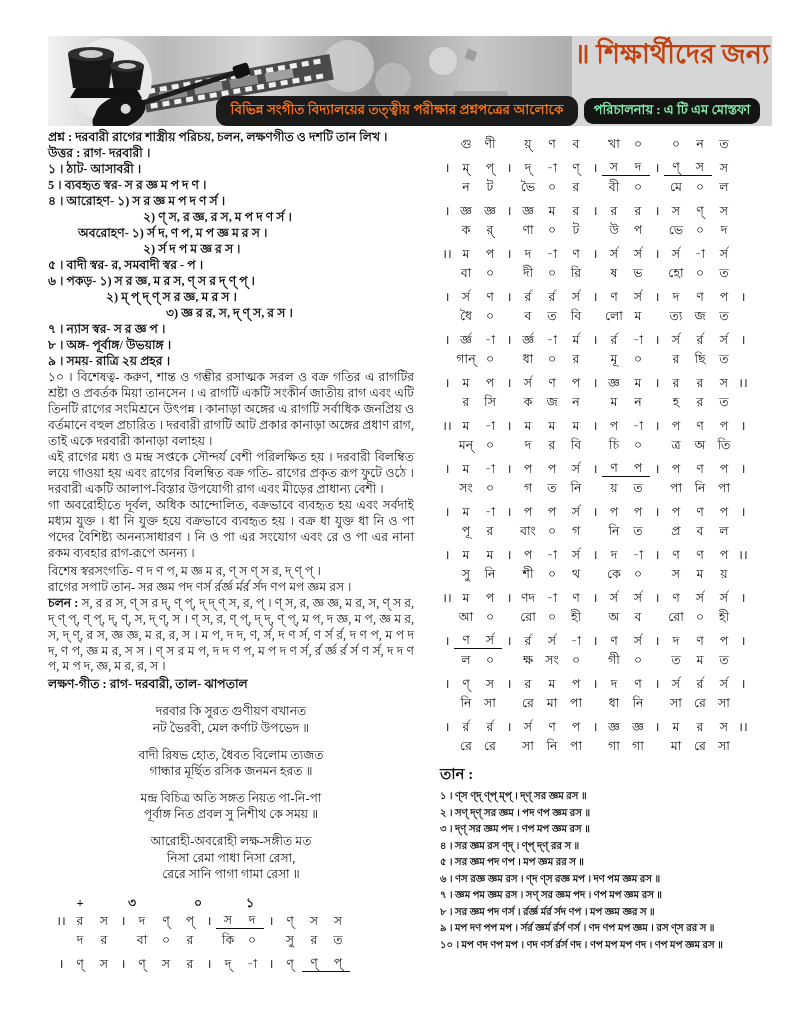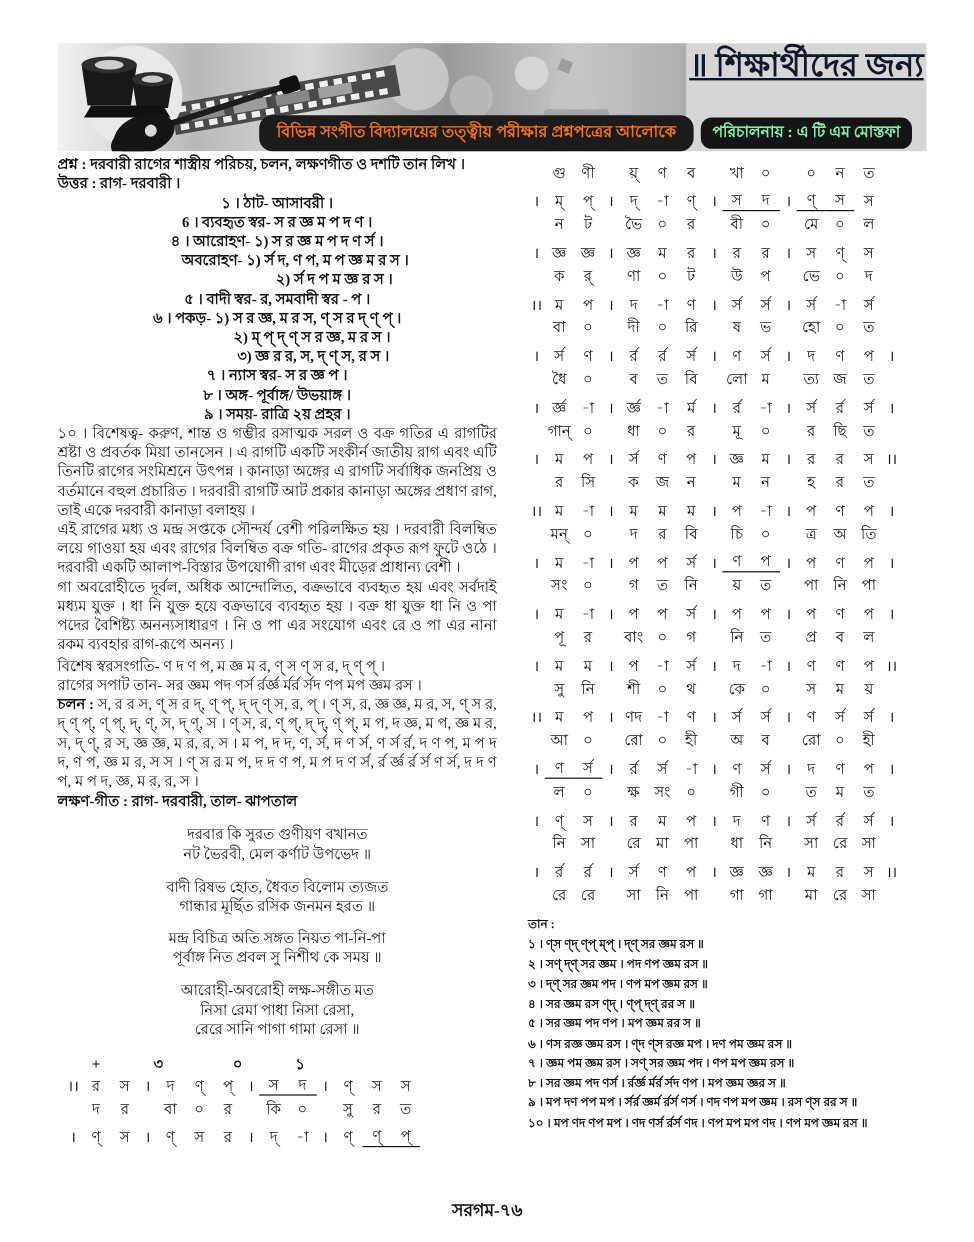--- a/index.html
+++ b/index.html
@@ -5,44 +5,44 @@
   html,body{margin:0;padding:0;background:#777;}
   .page{position:relative;width:812px;height:1035px;background:#ffffff;margin:0 auto;
         font-family:"Liberation Serif","DejaVu Serif",serif;color:#111;overflow:hidden;}
   
   .banner{position:absolute;left:48px;top:36px;width:724px;height:90px;display:flex;}
   .banner-left{position:relative;flex:1;background:linear-gradient(90deg,#f2f2f2 0%,#b9b9b9 22%,#d8d8d8 40%,#9a9a9a 62%,#c7c7c7 82%,#aeaeae 100%);overflow:visible;}
   .banner-left svg{position:absolute;left:0;top:0;}
   .subtitle-band{position:absolute;left:168px;right:-6px;bottom:0px;background:#1b1b1b;color:#f97316;
         border-radius:11px;padding:3px 10px 4px;font-size:13.5px;font-weight:bold;text-align:center;white-space:nowrap;}
   .banner-right{width:200px;background:#d6d6d6;display:flex;flex-direction:column;justify-content:space-between;align-items:center;padding:4px 0 2px;}
-  .main-title{font-size:27px;font-weight:bold;color:#0f172a;white-space:nowrap;line-height:1.1;letter-spacing:0;text-decoration:underline;}
+  .main-title{font-size:27px;font-weight:bold;color:#c2410c;white-space:nowrap;line-height:1.1;letter-spacing:0;}
   .director-box{background:#141414;color:#86efac;border-radius:9px;padding:2px 10px 3px;font-size:13px;font-weight:bold;white-space:nowrap;}
   
   .cols{position:absolute;left:48px;top:130px;width:724px;display:flex;gap:26px;}
   .lcol{width:366px;font-size:12.3px;line-height:1.3;}
   .rcol{flex:1;padding-top:4px;}
   .bold{font-weight:bold;}
-  .litem{font-weight:bold;text-align:center;}
+  .litem{font-weight:bold;}
   .para{margin:0;text-align:justify;}
   
   .verse{text-align:center;margin:10px 0 2px;}
   .vline{line-height:1.35;}
   
   .nrow{display:flex;align-items:flex-end;height:18px;margin-bottom:1px;}
   .lrow{margin-bottom:6px;}
   .mrow{height:14px;margin-bottom:0;font-weight:bold;}
   .cell{display:inline-block;min-width:24px;text-align:center;font-size:12.5px;line-height:1.1;}
   .cell.bar{min-width:14px;}
   .cell.sp{min-width:14px;}
   .cell.u{border-bottom:1.6px solid #111;}
   .notation-block{margin-top:14px;padding-left:6px;}
   
   .tans{margin-top:8px;}
-  .tans-label{font-weight:bold;font-size:10px;margin-bottom:1px;}
+  .tans-label{font-weight:bold;font-size:15px;margin-bottom:1px;}
   .tanline{font-size:10px;line-height:16.5px;white-space:nowrap;font-weight:bold;}
   .footer{position:absolute;left:0;right:0;bottom:14px;text-align:center;font-size:14.5px;font-weight:bold;} .mt2{margin-top:2px;}
 </style>
 </head>
 <body>
 
 <div class="page">
 
   <div class="banner">
     <div class="banner-left">
@@ -123,28 +123,29 @@
   </div>
 
   <div class="cols">
 
     <div class="lcol">
       <div class="bold">প্রশ্ন : দরবারী রাগের শাস্ত্রীয় পরিচয়, চলন, লক্ষণগীত ও দশটি তান লিখ ।</div>
       <div class="bold">উত্তর : রাগ- দরবারী ।</div>
 
       <div>
           <div class="litem">১ । ঠাট- আসাবরী ।</div>
-          <div class="litem">6 । ব্যবহৃত স্বর- স র জ্ঞ ম প দ ণ ।</div>
+          <div class="litem">5 । ব্যবহৃত স্বর- স র জ্ঞ ম প দ ণ ।</div>
           <div class="litem">৪ । আরোহণ- ১) স র জ্ঞ ম প দ ণ র্স ।</div>
+          <div class="litem" style="margin-left: 95px;">২) ণ্ স, র জ্ঞ, র স, ম প দ ণ র্স ।</div>
           <div class="litem" style="margin-left: 30px;">অবরোহণ- ১) র্স দ, ণ প, ম প জ্ঞ ম র স ।</div>
           <div class="litem" style="margin-left: 95px;">২) র্স দ প ম জ্ঞ র স ।</div>
           <div class="litem">৫ । বাদী স্বর- র, সমবাদী স্বর - প ।</div>
           <div class="litem">৬ । পকড়- ১) স র জ্ঞ, ম র স, ণ্ স র দ্ ণ্ প্ ।</div>
           <div class="litem" style="margin-left: 58px;">২) ম্ প্ দ্ ণ্ স র জ্ঞ, ম র স ।</div>
-          <div class="litem" style="margin-left: 60px;">৩) জ্ঞ র র, স, দ্ ণ্ স, র স ।</div>
+          <div class="litem" style="margin-left: 118px;">৩) জ্ঞ র র, স, দ্ ণ্ স, র স ।</div>
           <div class="litem">৭ । ন্যাস স্বর- স র জ্ঞ প ।</div>
           <div class="litem">৮ । অঙ্গ- পূর্বাঙ্গ/ উভয়াঙ্গ ।</div>
           <div class="litem">৯ । সময়- রাত্রি ২য় প্রহর ।</div>
         </div>
 
       <p class="para">১০ । বিশেষত্ব- করুণ, শান্ত ও গম্ভীর রসাত্মক সরল ও বক্র গতির এ রাগটির শ্রষ্টা ও প্রবর্তক মিয়া তানসেন । এ রাগটি একটি সংকীর্ন জাতীয় রাগ এবং এটি তিনটি রাগের সংমিশ্রনে উৎপন্ন । কানাড়া অঙ্গের এ রাগটি সর্বাধিক জনপ্রিয় ও বর্তমানে বহুল প্রচারিত । দরবারী রাগটি আট প্রকার কানাড়া অঙ্গের প্রধাণ রাগ, তাই একে দরবারী কানাড়া বলাহয় ।</p>
       <p class="para">এই রাগের মধ্য ও মন্দ্র সপ্তকে সৌন্দর্য বেশী পরিলক্ষিত হয় । দরবারী বিলম্বিত লয়ে গাওয়া হয় এবং রাগের বিলম্বিত বক্র গতি- রাগের প্রকৃত রূপ ফুটে ওঠে । দরবারী একটি আলাপ-বিস্তার উপযোগী রাগ এবং মীড়ের প্রাধান্য বেশী ।</p>
       <p class="para">গা অবরোহীতে দূর্বল, অধিক আন্দোলিত, বক্রভাবে ব্যবহৃত হয় এবং সর্বদাই মধ্যম যুক্ত । ধা নি যুক্ত হয়ে বক্রভাবে ব্যবহৃত হয় । বক্র ধা যুক্ত ধা নি ও পা পদের বৈশিষ্ট্য অনন্যসাধারণ । নি ও পা এর সংযোগ এবং রে ও পা এর নানা রকম ব্যবহার রাগ-রূপে অনন্য ।</p>
 
       <div class="mt2">বিশেষ স্বরসংগতি- ণ দ ণ প, ম জ্ঞ ম র, ণ্ স ণ্ স র, দ্ ণ্ প্ ।</div>
@@ -744,15 +745,14 @@
             <div class="tanline">৭ । জ্ঞম পম জ্ঞম রস । সণ্ সর জ্ঞম পদ । ণপ মপ জ্ঞম রস ॥</div>
             <div class="tanline">৮ । সর জ্ঞম পদ ণর্স ।  র্রর্জ্ঞ র্মর্র র্সদ ণপ । মপ জ্ঞম জ্ঞর স ॥</div>
             <div class="tanline">৯ । মপ দণ পপ মপ । র্সর্র জ্ঞর্ম র্রর্স ণর্স । ণদ ণপ মপ জ্ঞম । রস ণ্স রর স ॥</div>
             <div class="tanline">১০ । মপ ণদ ণপ মপ । ণদ ণর্স র্রর্স ণদ । ণপ মপ মপ ণদ । ণপ মপ জ্ঞম রস ॥</div>
           </div>
       </div>
     </div>
 
   </div>
 
-  <div class="footer">সরগম-৭৬</div>
 
 </div>
 
 </body></html>

